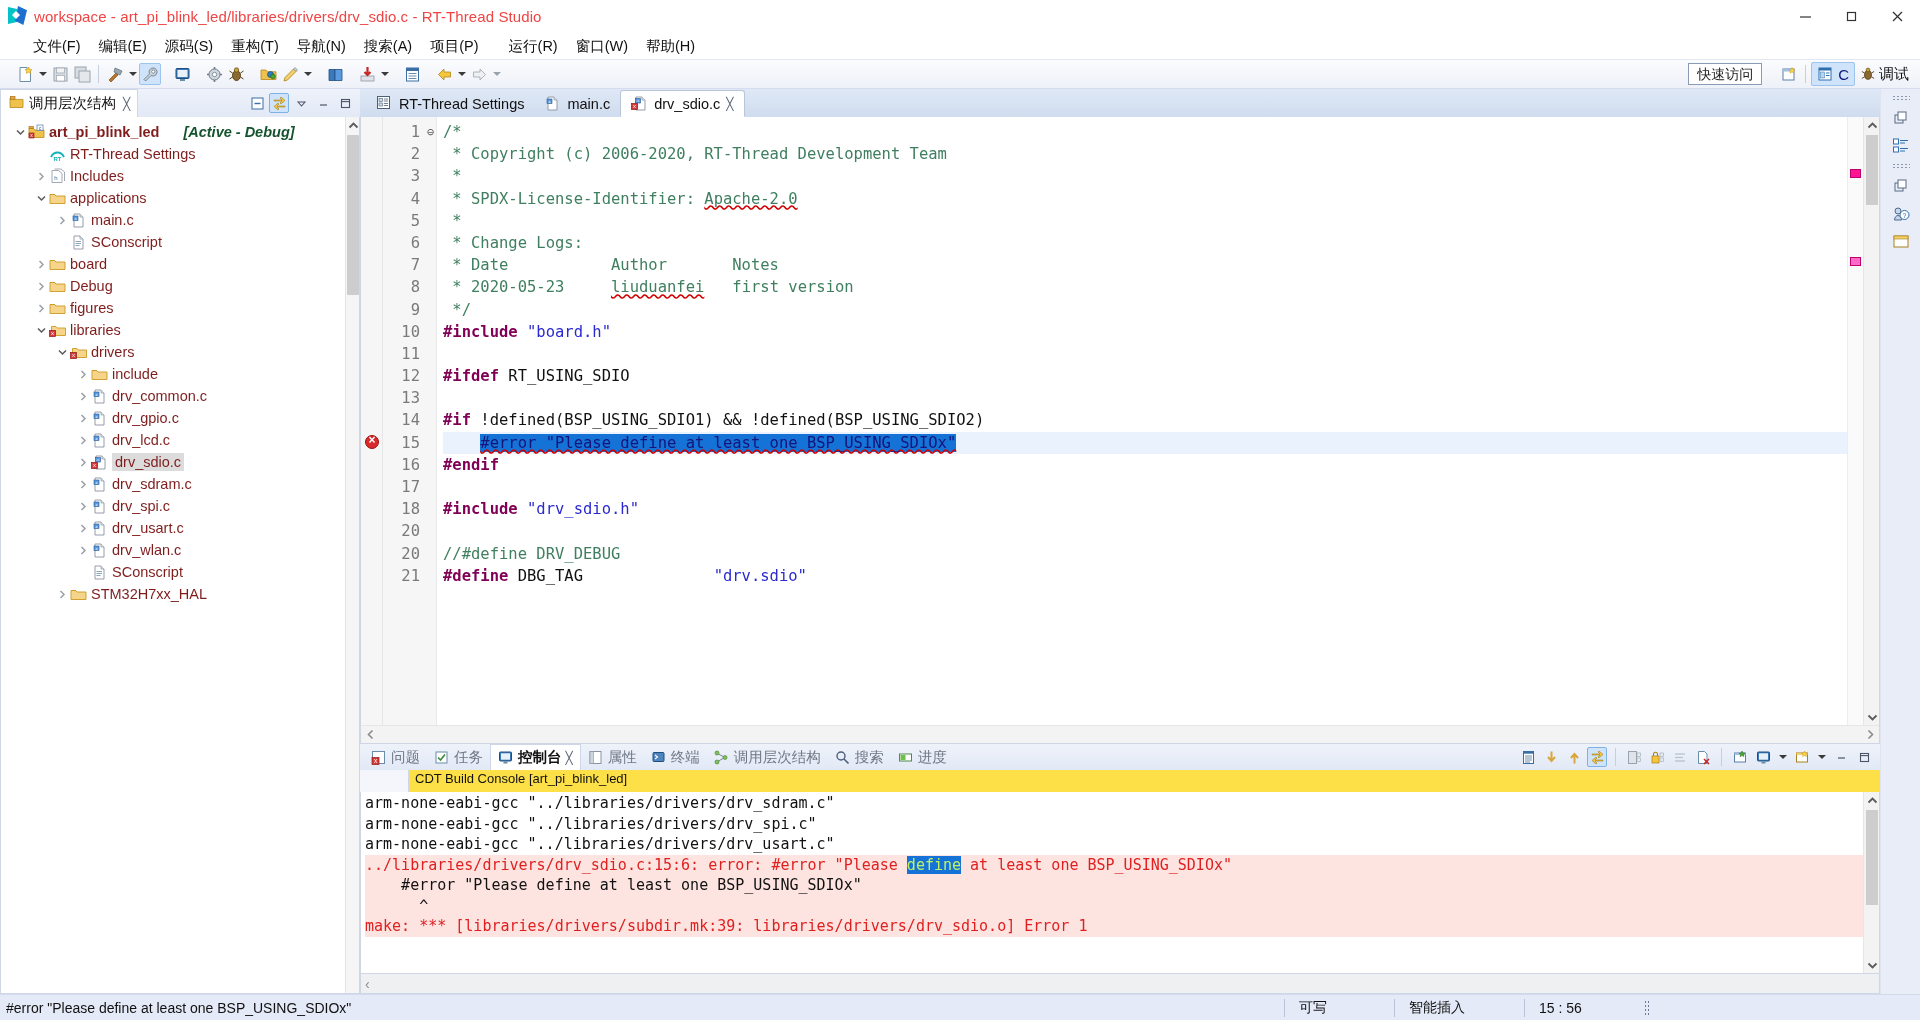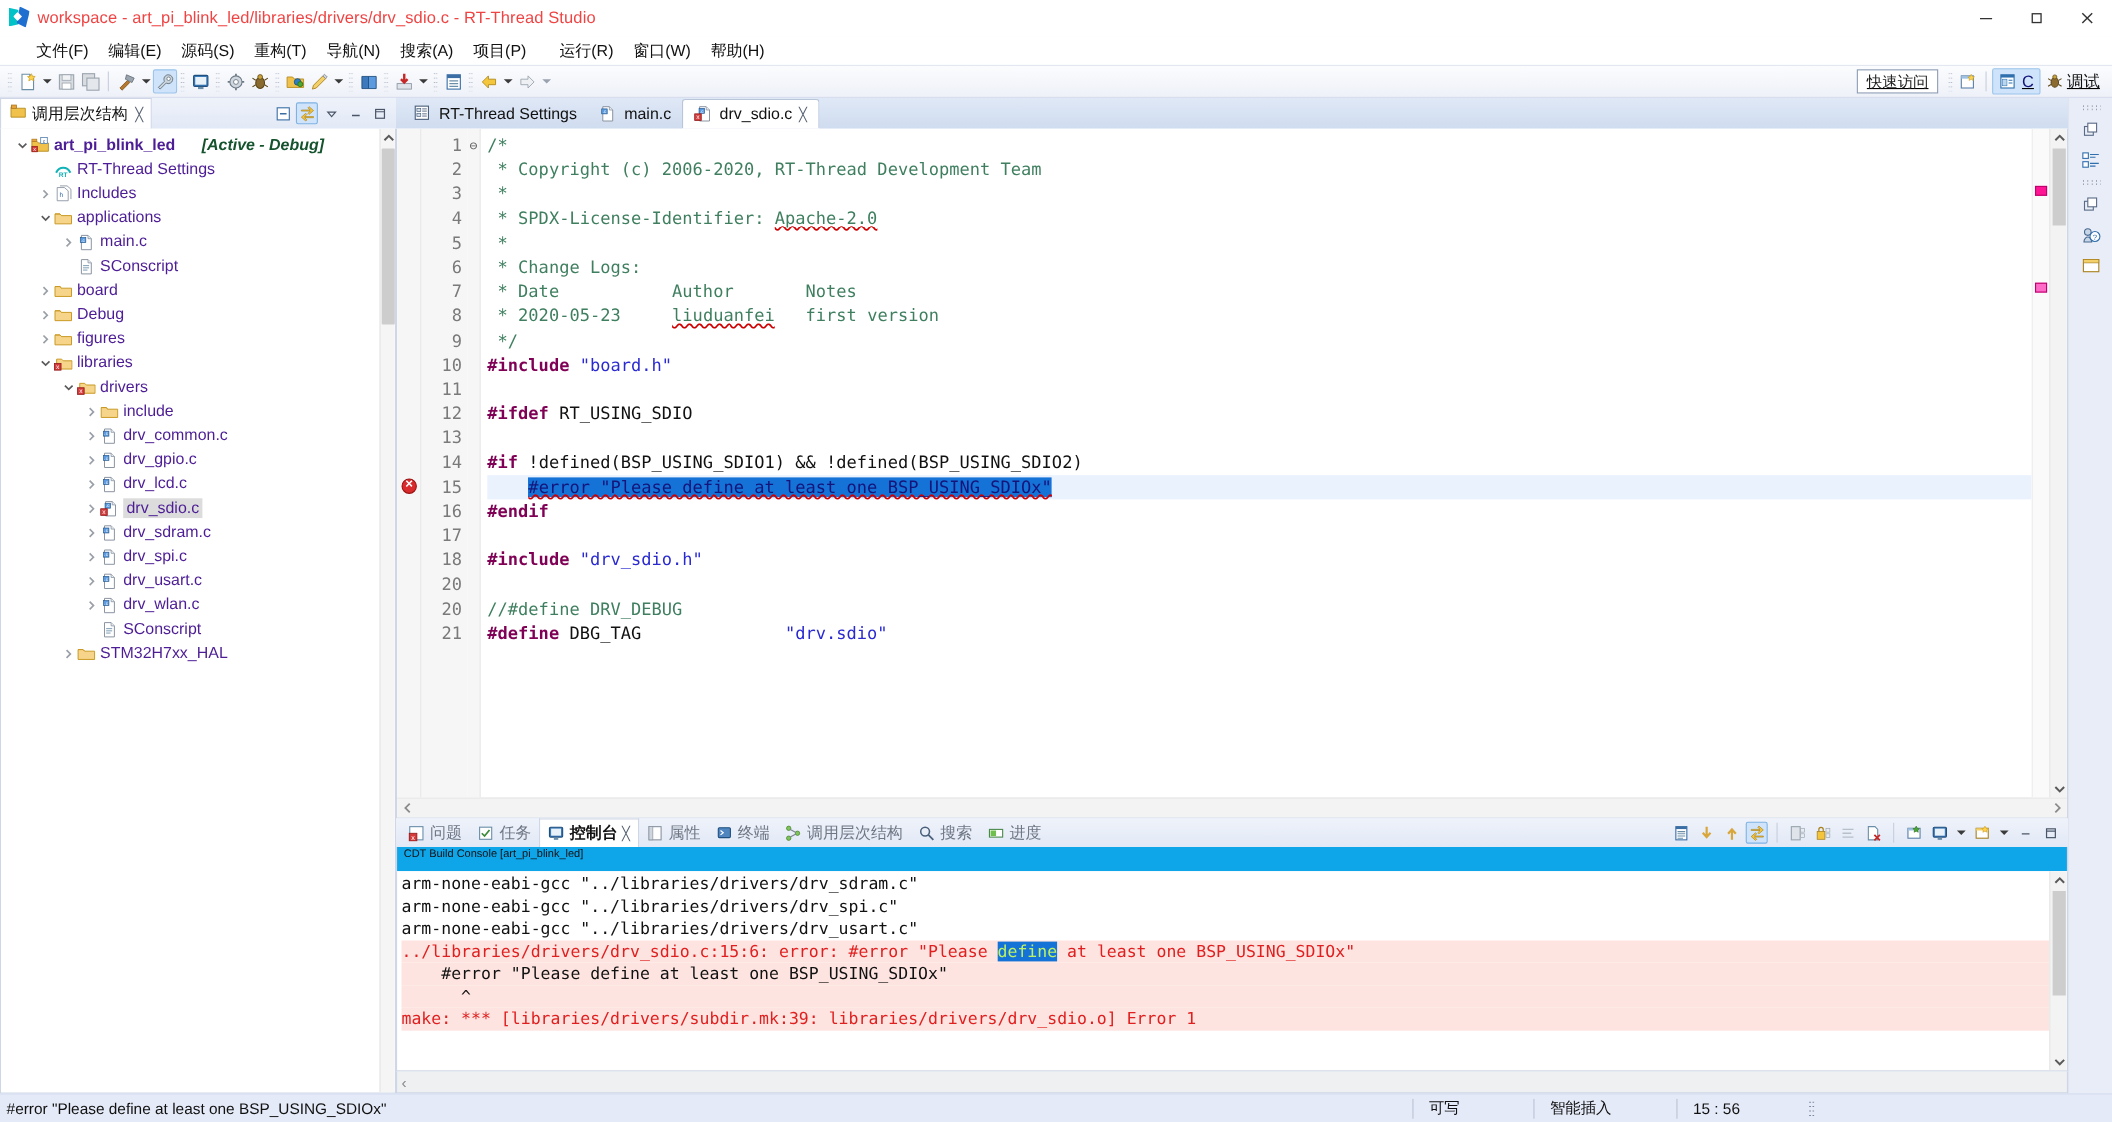--- a/index.html
+++ b/index.html
@@ -36,21 +36,21 @@
      display:flex;align-items:center;padding:0 4px;flex:0 0 30px;position:relative;}
   .tgrip{width:4px;height:18px;margin:0 3px;
     background-image:radial-gradient(circle,#9aa3b5 0.6px,transparent 0.7px);
     background-size:2px 4px;opacity:.75;}
   .tsep{width:1px;height:18px;background:#c7cede;margin:0 5px;}
   .tbtn{width:22px;height:22px;display:flex;align-items:center;justify-content:center;border-radius:2px;position:relative;}
   .tbtn.sel{background:#cfe4fa;border:1px solid #9cc4ec;}
   .caret{width:13px;height:22px;display:flex;align-items:center;justify-content:center;}
   .caret::after{content:"";border-left:4px solid transparent;border-right:4px solid transparent;border-top:4px solid #3a3a3a;display:block;}
   .caret.dim::after{border-top-color:#9aa2b0;}
-  .qaccess{position:absolute;right:0;display:flex;align-items:center;height:30px;text-decoration:underline;}
+  .qaccess{position:absolute;right:0;display:flex;align-items:center;height:30px;}
   .qbox{border:1px solid #8c9bb5;background:#fff;font-size:14px;color:#222;padding:1px 8px;margin-right:6px;height:22px;line-height:19px;}
   .perspbar{display:flex;align-items:center;height:30px;padding-right:6px;}
   .perspbtn{display:flex;align-items:center;gap:3px;padding:1px 5px;border-radius:2px;font-size:15px;color:#111;height:24px;}
   .perspbtn.sel{background:#cfe4fa;border:1px solid #9cc4ec;}
 
   
   .main{flex:1 1 auto;display:flex;min-height:0;background:#f4f6fb;}
   .leftcol{width:360px;flex:0 0 360px;display:flex;flex-direction:column;min-height:0;}
   .centercol{flex:1 1 auto;display:flex;flex-direction:column;min-width:0;}
   .rightrail{width:40px;flex:0 0 40px;background:#e9edf7;display:flex;flex-direction:column;align-items:center;padding-top:4px;gap:2px;border-left:1px solid #dfe4f0;}
@@ -67,21 +67,21 @@
   .viewtab .close{font-size:12px;color:#5a6474;margin-left:2px;}
   .viewtools{margin-left:auto;display:flex;align-items:center;gap:2px;padding-right:5px;}
   .vtbtn{width:20px;height:20px;display:flex;align-items:center;justify-content:center;border-radius:2px;}
   .vtbtn.sel{background:#cfe4fa;border:1px solid #7fb2e4;}
   .treewrap{flex:1 1 auto;position:relative;overflow:hidden;background:#fff;}
   .tree{font-size:14.5px;color:#111;padding-top:4px;}
   .trow{height:22px;display:flex;align-items:center;white-space:nowrap;padding-right:4px;}
   .tw{width:14px;height:22px;display:flex;align-items:center;justify-content:center;flex:0 0 14px;}
   .tw svg{display:block;}
   .ticon{width:18px;height:18px;margin-right:4px;flex:0 0 18px;position:relative;display:flex;align-items:center;justify-content:center;}
-  .tlabel{color:#4c1d95;}
+  .tlabel{color:#7f1d1d;}
   .tlabel.b{font-weight:bold;}
   .tsuffix{color:#14532d;font-weight:bold;margin-left:24px;font-style:italic;}
   .vscroll{position:absolute;right:0;top:0;width:14px;height:100%;background:#f5f5f5;border-left:1px solid #e4e4e4;}
   .vscroll .thumb{position:absolute;left:1px;width:12px;background:#cdcdcd;border-radius:1px;}
   .vscroll .upbtn{position:absolute;top:0;left:0;width:14px;height:16px;display:flex;align-items:center;justify-content:center;}
 
   
   .edtabrow{height:28px;background:linear-gradient(#dfe8f6,#cfdcef);display:flex;align-items:flex-end;padding-left:6px;flex:0 0 28px;}
   .edtab{height:27px;display:flex;align-items:center;gap:6px;padding:0 10px;font-size:14.5px;color:#111;}
   .edtab.active{background:#ffffff;border:1px solid #b9c6da;border-bottom:1px solid #fff;border-radius:3px 3px 0 0;}
@@ -112,21 +112,21 @@
   .errmark{position:absolute;left:4px;width:14px;height:14px;border-radius:50%;background:#d92b2b;border:1px solid #9c1111;}
   .errmark::after{content:"\00d7";position:absolute;left:2.5px;top:-2.5px;color:#fff;font-size:12px;font-weight:bold;line-height:14px;}
 
   
   .bottompanel{height:250px;flex:0 0 250px;display:flex;flex-direction:column;background:#f4f6fb;}
   .btabrow{height:26px;flex:0 0 26px;background:linear-gradient(#eef2fa,#e2e9f6);display:flex;align-items:center;padding-left:4px;position:relative;}
   .btab{height:26px;display:flex;align-items:center;gap:4px;padding:0 7px;font-size:14.5px;color:#6f7785;}
   .btab.active{background:#fff;color:#111;font-weight:bold;border-top:1px solid #cfd6e6;border-left:1px solid #cfd6e6;border-right:1px solid #cfd6e6;}
   .btab .close{font-size:12px;color:#5a6474;font-weight:normal;}
   .btools{margin-left:auto;display:flex;align-items:center;gap:3px;padding-right:6px;}
-  .conhead{height:22px;flex:0 0 22px;background:#0ea5e9;font-size:10px;color:#111;padding:1px 0 0 6px;border-left:1px solid #cfd6e6;border-right:1px solid #cfd6e6;}
+  .conhead{height:22px;flex:0 0 22px;background:#fde047;font-size:13px;color:#111;padding:1px 0 0 6px;border-left:1px solid #cfd6e6;border-right:1px solid #cfd6e6;margin-left:48px;}
   .conbody{flex:1 1 auto;background:#fff;border:1px solid #cfd6e6;border-top:none;display:flex;min-height:0;overflow:hidden;position:relative;}
   .context{flex:1 1 auto;font-family:"DejaVu Sans Mono","Liberation Mono",monospace;font-size:15px;line-height:20.5px;color:#111;white-space:pre;overflow:hidden;padding-left:4px;padding-top:1px;}
   .cline{height:20.5px;}
   .cline.err{background:#fde4e0;color:#e02020;}
   .cline.errplain{background:#fde4e0;color:#111;}
   .cseldef{background:#1572d6;color:#bef264;}
   .conscroll{width:16px;flex:0 0 16px;background:#f3f3f3;position:relative;border-left:1px solid #e6e6e6;}
   .conhscroll{height:20px;flex:0 0 20px;background:#eef0f2;border:1px solid #cfd6e6;border-top:none;display:flex;align-items:center;padding-left:4px;}
 
   

